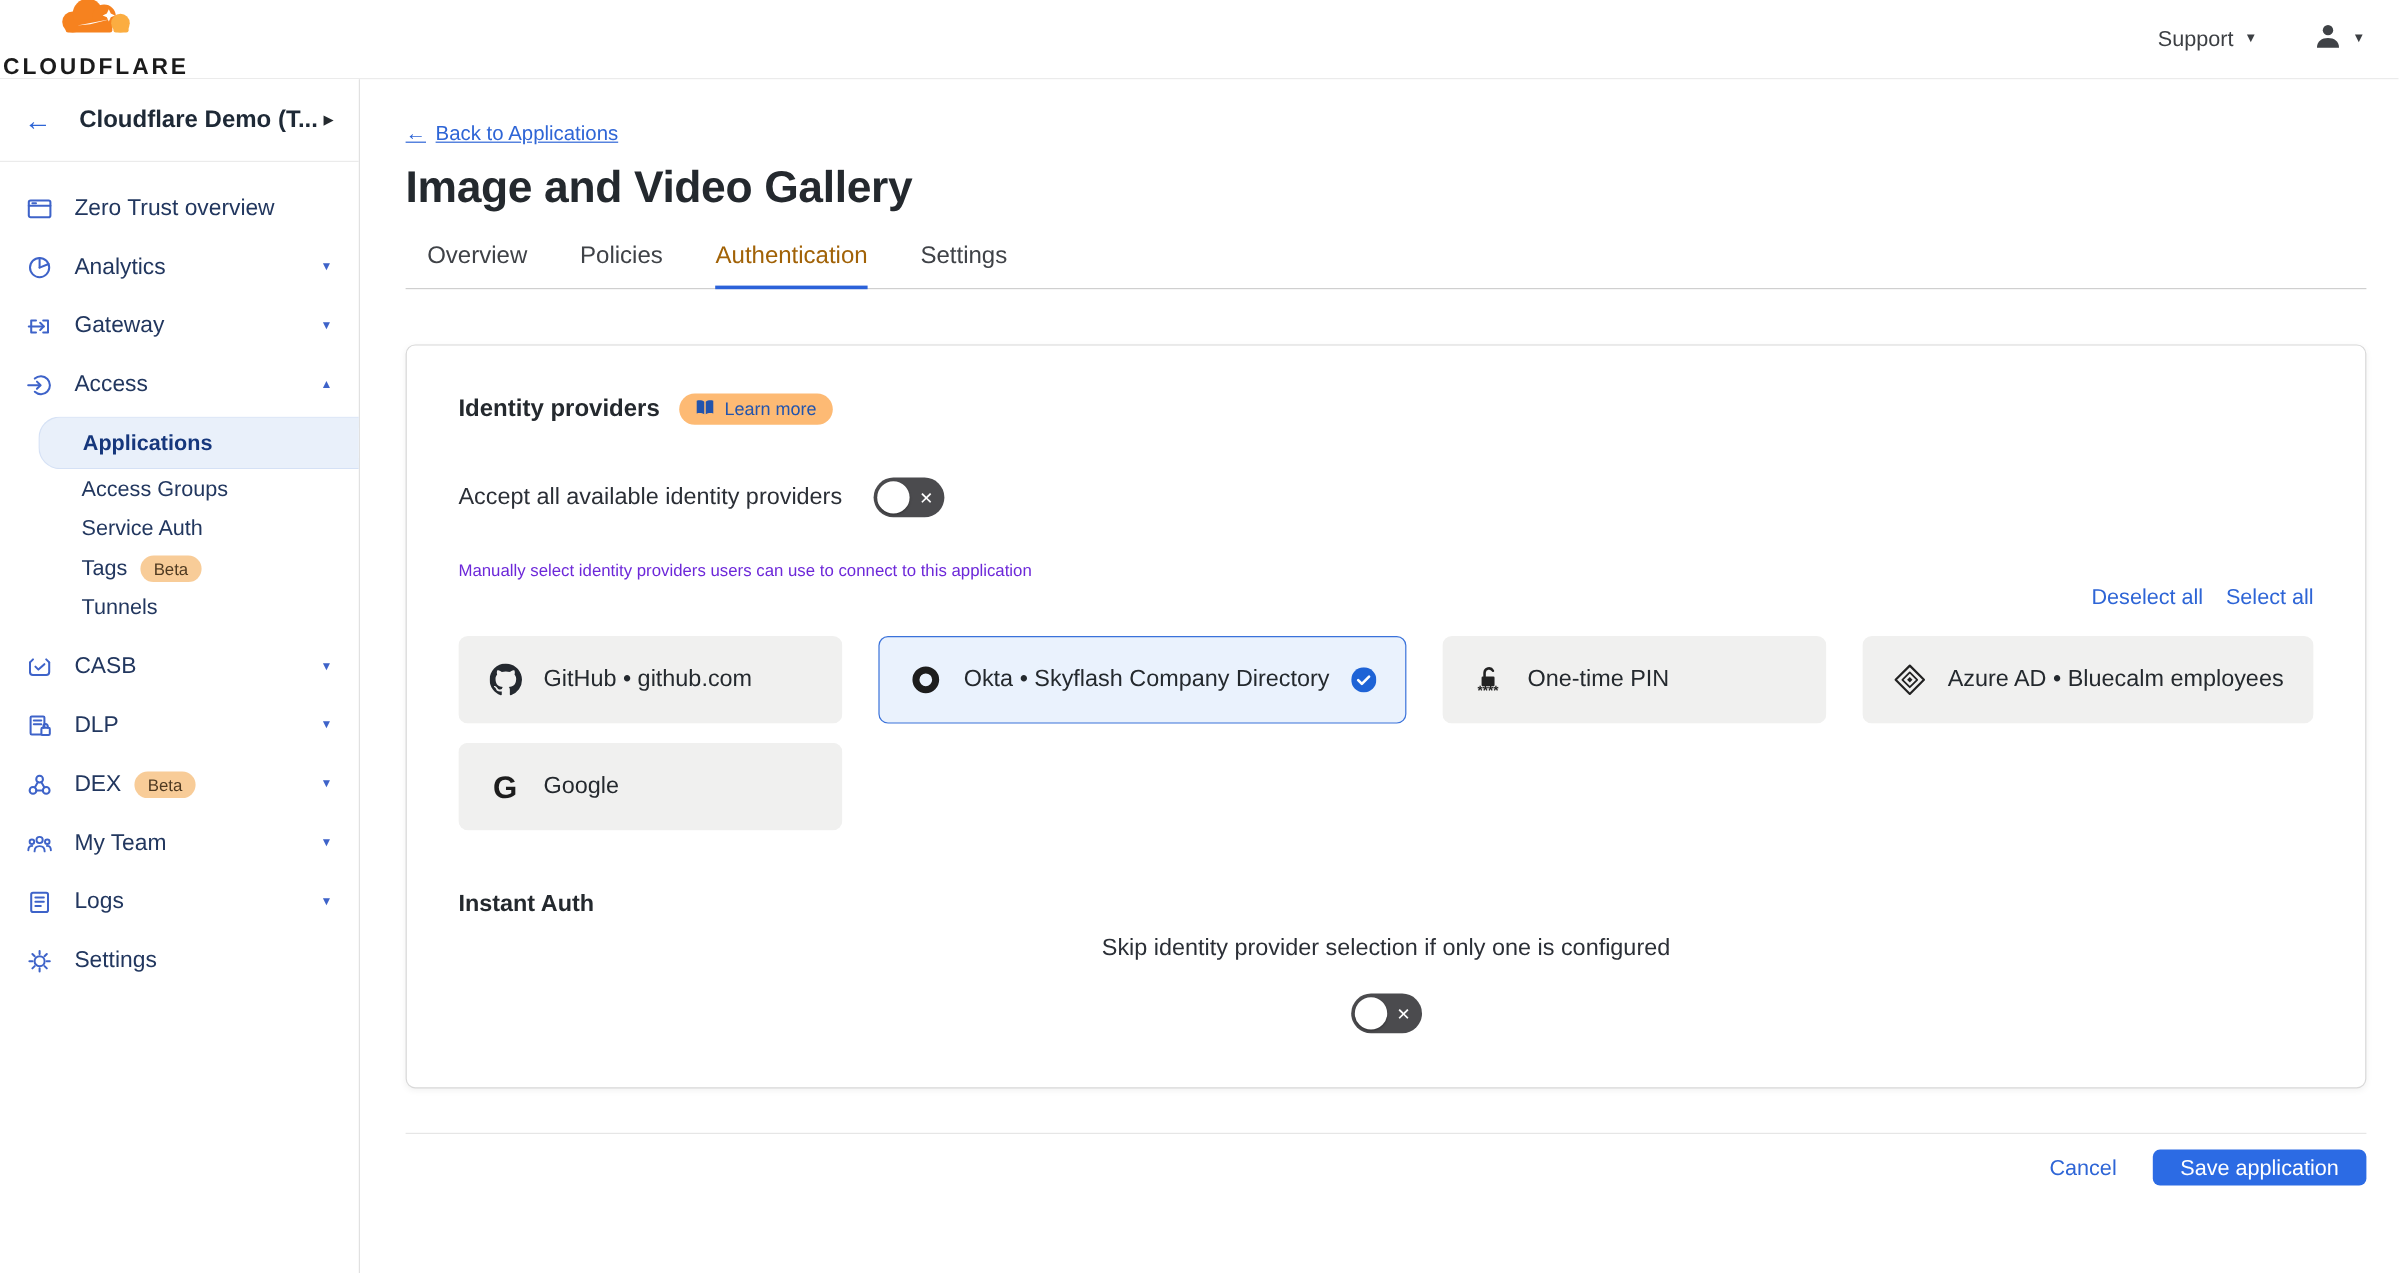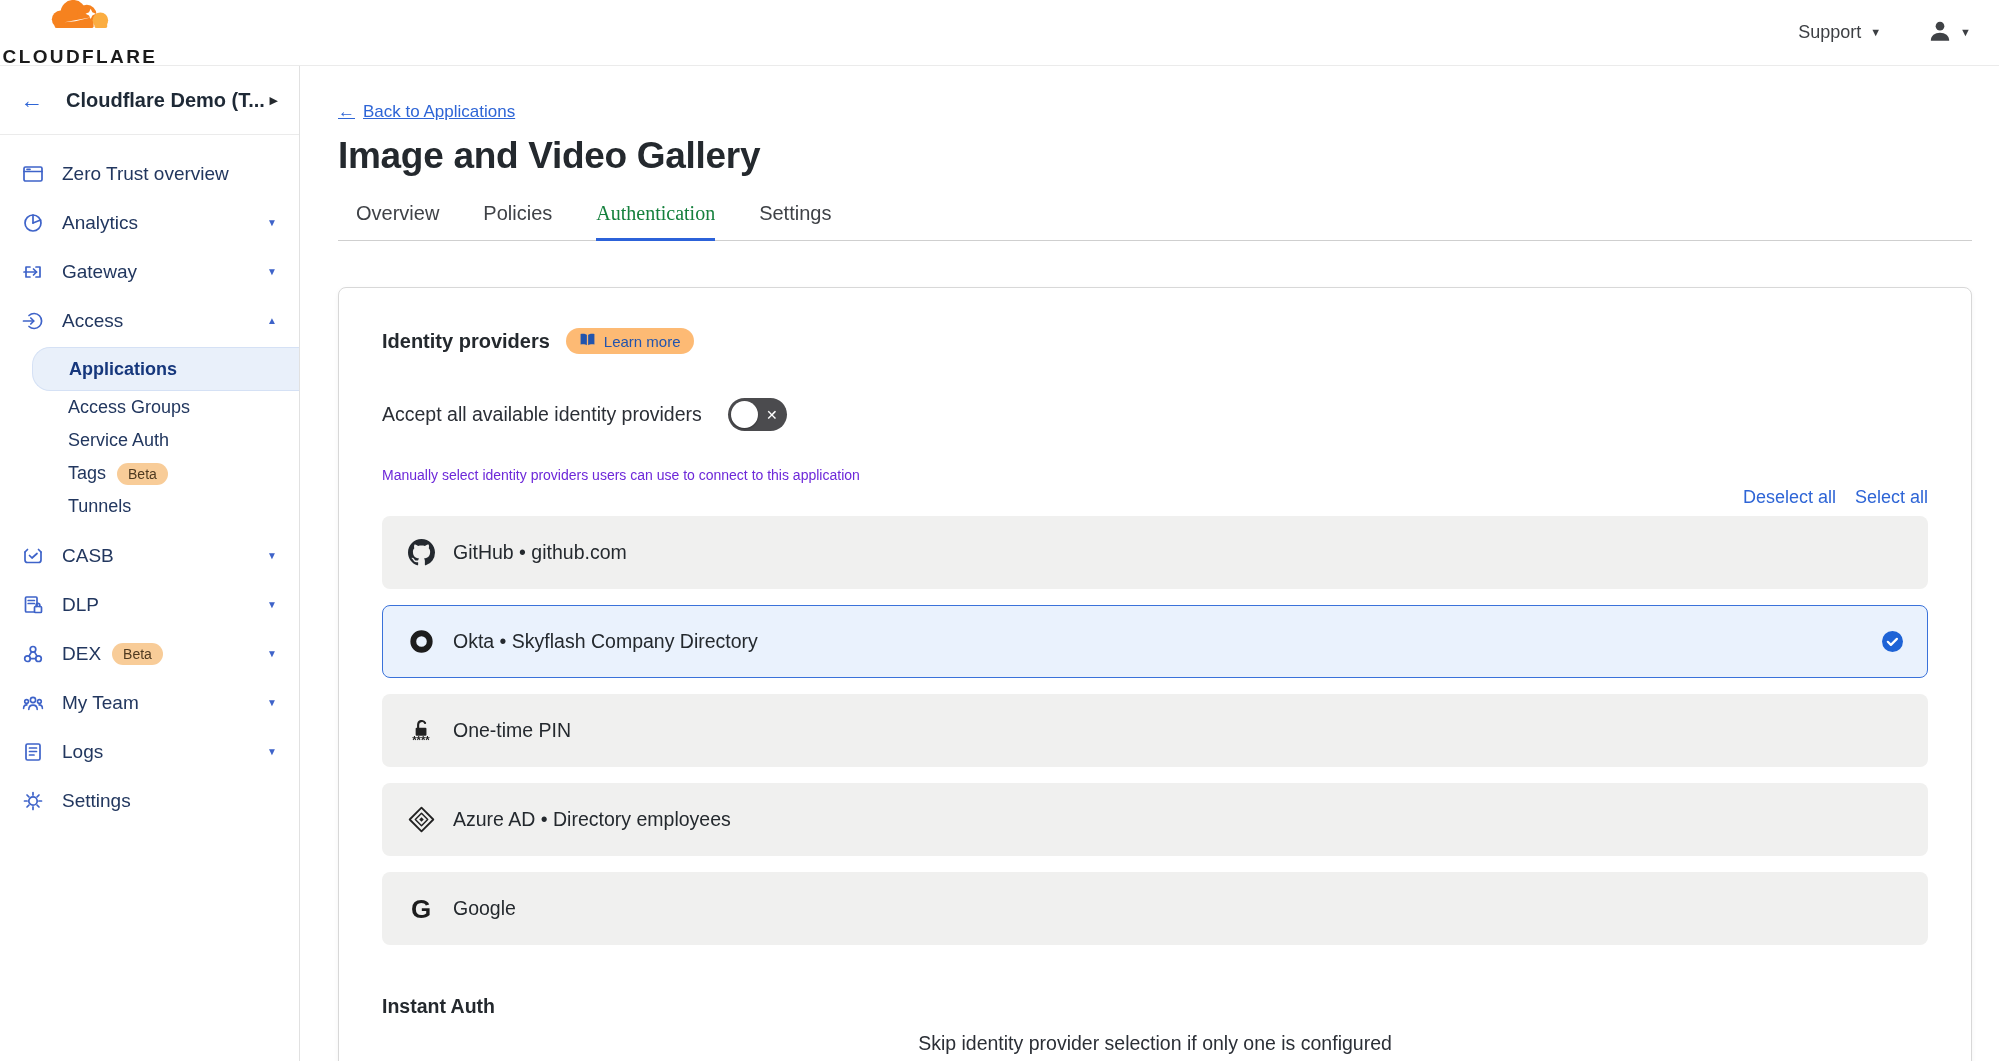--- a/index.html
+++ b/index.html
@@ -35,37 +35,37 @@
   .sub-item{height:33px;display:flex;align-items:center;padding-left:68px;font-size:18px;color:#22375f;cursor:pointer;}
   .sub-item.active{margin-left:32px;padding-left:36px;height:44px;background:#e9f0fa;border:1px solid #d5e1f5;
     border-radius:18px 0 0 18px;border-right:none;font-weight:700;color:#16377c;}
   
   .main{flex:1;padding:0 27px 0 38px;display:flex;flex-direction:column;min-width:0;}
   .back-link{margin-top:36px;display:inline-flex;gap:8px;align-items:center;color:#2e65d6;
     font-size:17px;text-decoration:underline;width:max-content;cursor:pointer;}
   .page-title{font-size:37px;font-weight:700;margin-top:13px;color:#24292e;letter-spacing:-.3px;}
   .tabs{display:flex;gap:44px;margin-top:25px;border-bottom:1px solid #cfcfcf;padding-left:18px;}
   .tab{font-size:20px;color:#3f4247;font-weight:500;padding-bottom:13px;border-bottom:3px solid transparent;margin-bottom:-1px;cursor:pointer;}
-  .tab.active{color:#15803d;border-bottom-color:#2c62d9;font-family:Liberation Serif, serif;}
+  .tab.active{color:#a16207;border-bottom-color:#2c62d9;}
   
   .card{margin-top:46px;border:1px solid #d8d8d8;border-radius:8px;background:#fff;
     box-shadow:0 2px 5px rgba(0,0,0,.05);padding:40px 43px 45px;}
   .card-head{display:flex;align-items:center;gap:16px;}
   .card-title{font-size:20px;font-weight:700;color:#24292e;}
   .learn-badge{display:inline-flex;align-items:center;gap:8px;background:#fdba74;color:#2254ad;
     border-radius:13px;height:26px;padding:0 13px;font-size:15px;cursor:pointer;}
   .toggle-row{display:flex;align-items:center;gap:26px;margin-top:44px;font-size:19.5px;color:#2b2f36;}
   .toggle{width:59px;height:33px;border-radius:17px;background:#4b4b4e;position:relative;cursor:pointer;flex:none;}
   .toggle .knob{position:absolute;left:3px;top:3px;width:27px;height:27px;border-radius:50%;background:#fff;
     box-shadow:0 1px 2px rgba(0,0,0,.35);}
   .toggle .x{position:absolute;right:9px;top:50%;transform:translateY(-52%);color:#fff;font-size:14px;line-height:1;}
   .manual-text{margin-top:36px;font-size:14px;color:#6d28d9;}
   .links-row{display:flex;justify-content:flex-end;gap:19px;font-size:18px;margin-top:4px;}
   .links-row a{color:#2e65d6;cursor:pointer;}
-  .providers-grid{display:grid;grid-template-columns:1fr;column-gap:30px;row-gap:16px;margin-top:8px;}
+  .providers-grid{display:grid;grid-template-columns:1fr 1fr 1fr 1fr;column-gap:30px;row-gap:16px;margin-top:22px;}
   .tile{height:73px;border-radius:8px;background:#f0f0ef;display:flex;align-items:center;
     padding:0 24px;gap:18px;border:1px solid transparent;cursor:pointer;}
   .tile.selected{background:#eaf2fd;border-color:#3a72da;}
   .p-icon{width:28px;height:28px;flex:none;display:flex;align-items:center;justify-content:center;}
   .p-label{font-size:19.5px;color:#24292e;white-space:nowrap;}
   .check{margin-left:auto;flex:none;display:flex;}
   .g-glyph{font-size:26px;font-weight:700;color:#1d1d1d;line-height:1;}
   .instant-head{margin-top:50px;font-size:19.5px;font-weight:700;color:#24292e;}
   .toggle-row.instant{margin-top:14px;flex-direction:column;}
   
@@ -360,21 +360,21 @@
           </div>
 
           <div class="tile">
             <span class="p-icon">
               <svg width="27" height="27" viewBox="0 0 24 24">
                 <path d="M12 1.5 L22.5 12 L12 22.5 L1.5 12 Z" fill="none" stroke="#222" stroke-width="1.6" stroke-linejoin="round"></path>
                 <path d="M12 6.5 L17.5 12 L12 17.5 L6.5 12 Z" fill="none" stroke="#222" stroke-width="1.3" stroke-linejoin="round"></path>
                 <path d="M12 10 L14 12 L12 14 L10 12 Z" fill="#222"></path>
               </svg>
             </span>
-            <span class="p-label">Azure AD • Directory employees</span>
+            <span class="p-label">Azure AD • Bluecalm employees</span>
           </div>
 
           <div class="tile">
             <span class="p-icon">
               <span class="g-glyph">G</span>
             </span>
             <span class="p-label">Google</span>
           </div>
 
         </div>

